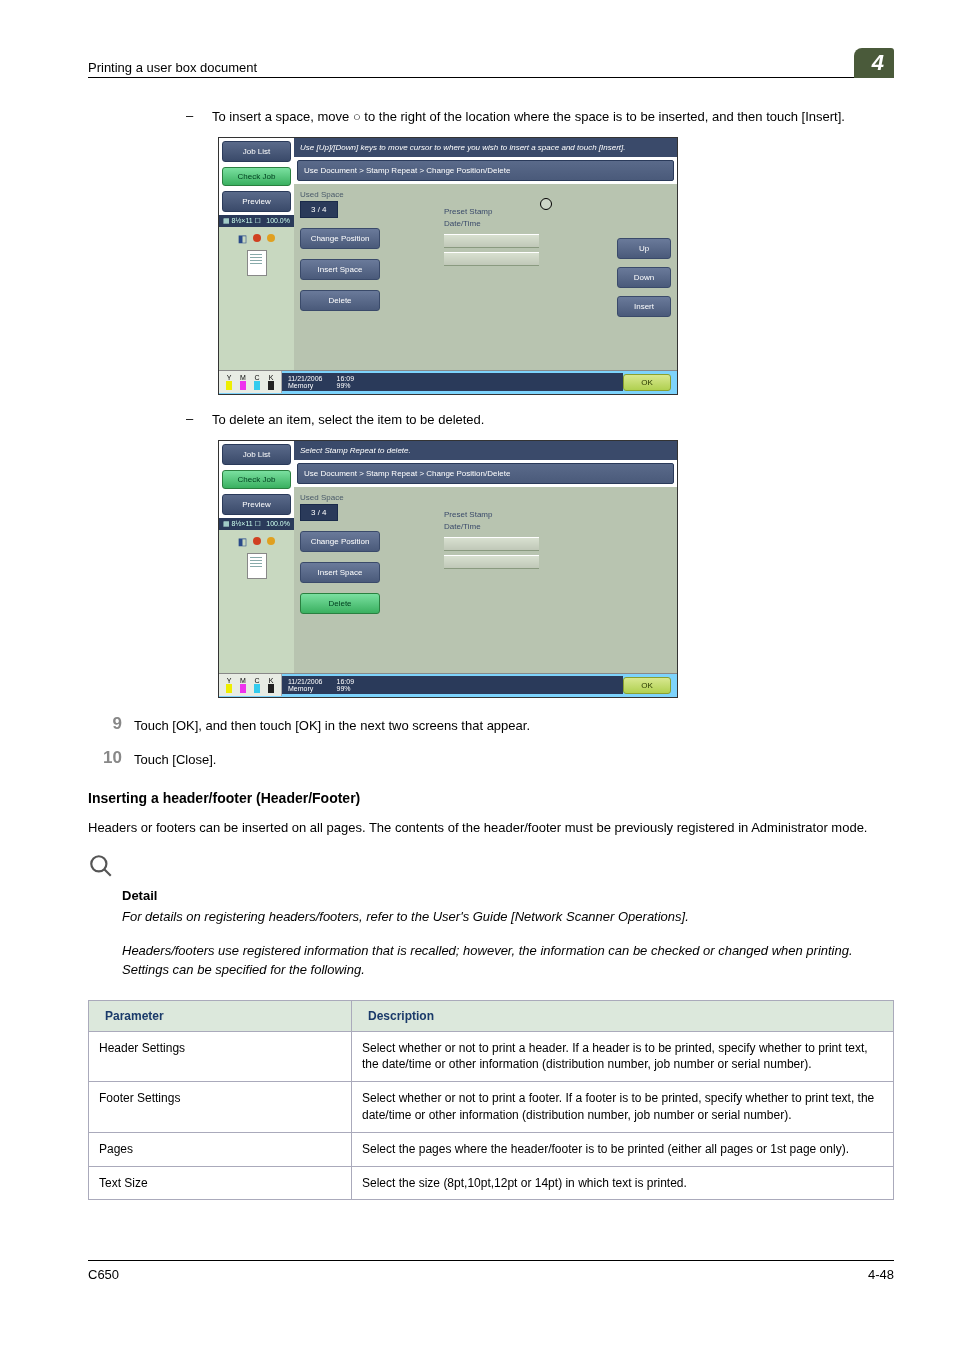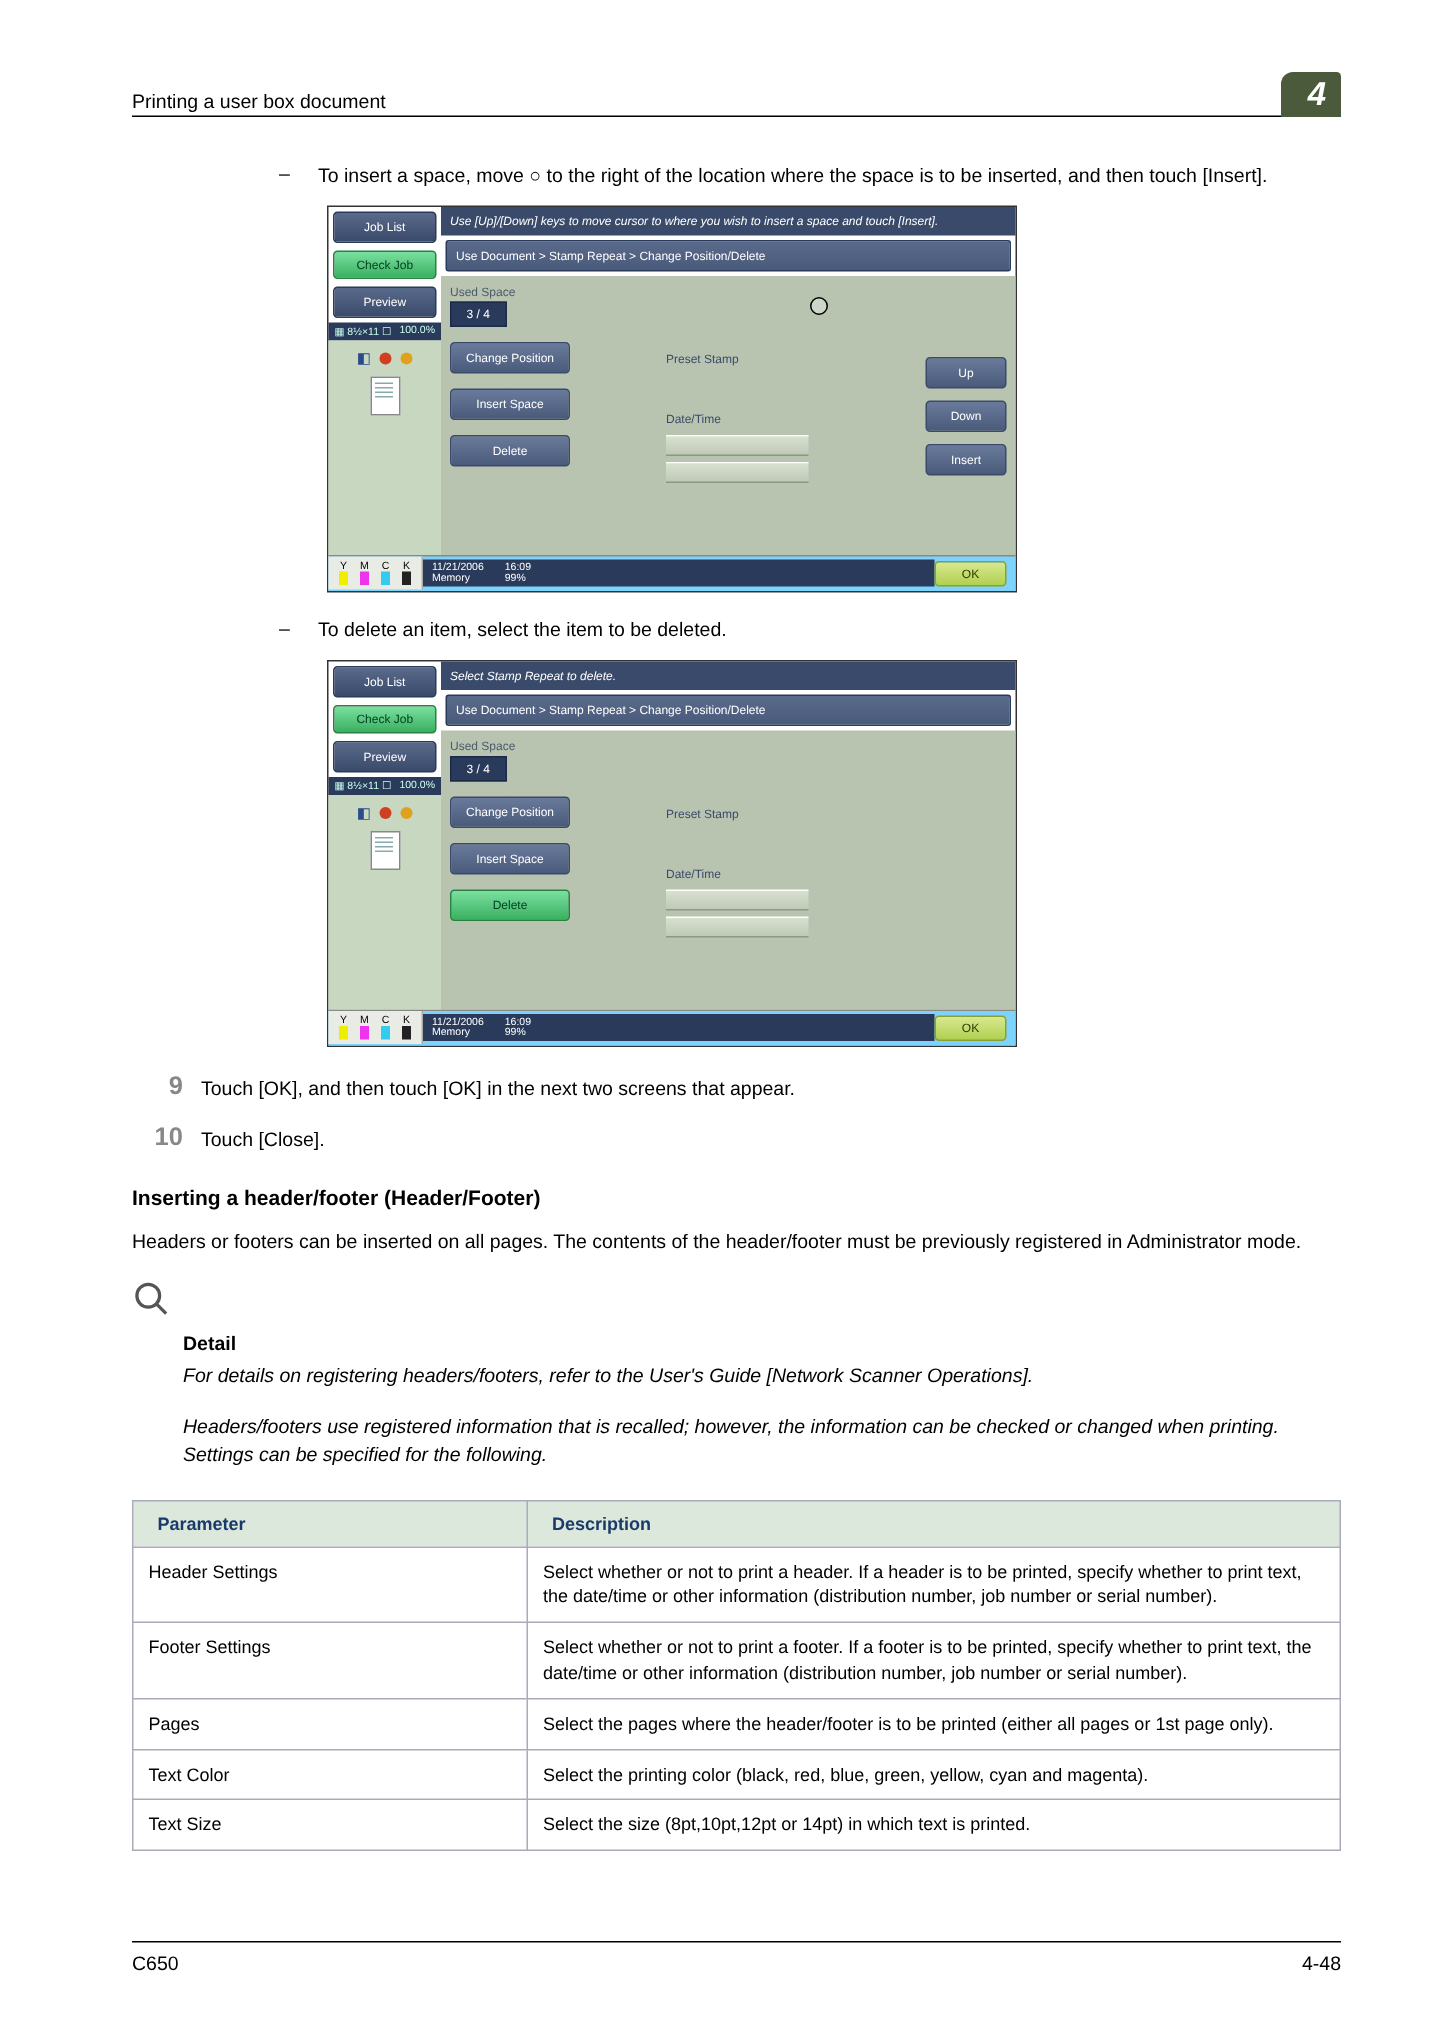--- a/index.html
+++ b/index.html
@@ -180,21 +180,20 @@
   .stamp-block {
     position: absolute;
     left: 150px;
     top: 22px;
     width: 95px;
   }
   .stamp-txt {
     font-size: 8px;
     color: #3a4a6a;
     line-height: 1.5;
-    margin-top: 28px;
   }
   .stamp-slot {
     height: 12px;
     background: linear-gradient(#d8e0d0, #c0c8b8);
     margin-top: 4px;
     border-top: 1px solid #fff;
     border-bottom: 1px solid #8a9a80;
   }
   .cursor-circle {
     position: absolute;
@@ -523,24 +522,20 @@
         </tr>
       <tr>
           <td>Footer Settings</td>
           <td>Select whether or not to print a footer. If a footer is to be printed, specify whether to print text, the date/time or other information (distribution number, job number or serial number).</td>
         </tr>
       <tr>
           <td>Pages</td>
           <td>Select the pages where the header/footer is to be printed (either all pages or 1st page only).</td>
         </tr>
       <tr>
-          <td>Text Color</td>
-          <td>Select the printing color (black, red, blue, green, yellow, cyan and magenta).</td>
-        </tr>
-      <tr>
           <td>Text Size</td>
           <td>Select the size (8pt,10pt,12pt or 14pt) in which text is printed.</td>
         </tr>
     </tbody>
   </table>
 
   <div class="footer-row">
     <div>C650</div>
     <div>4-48</div>
   </div>

